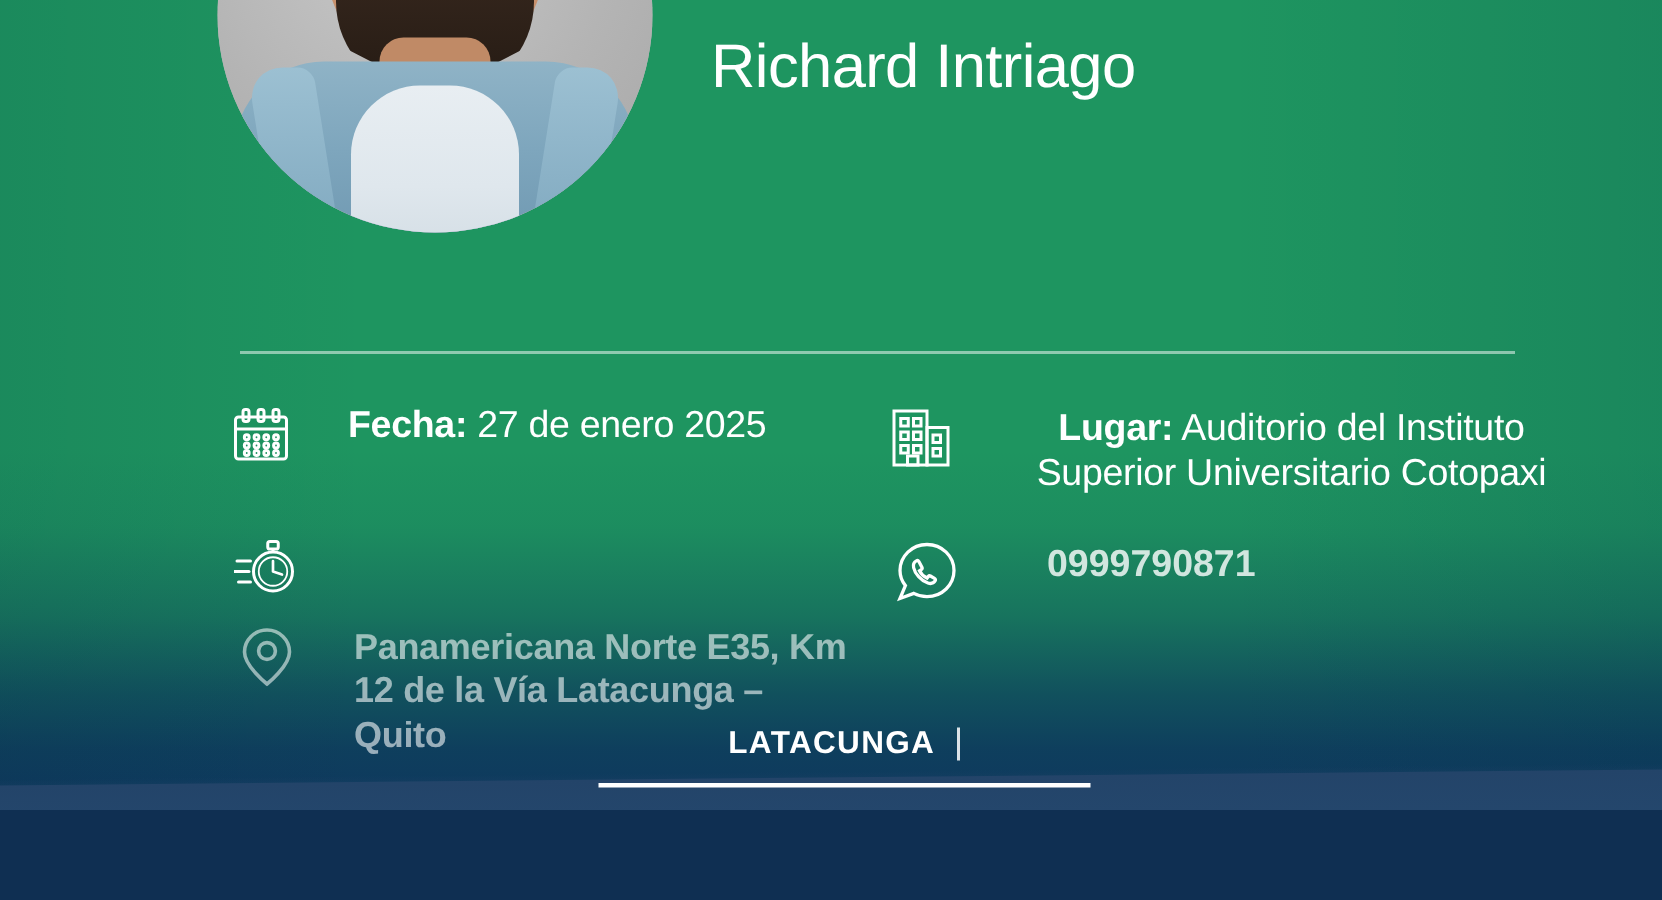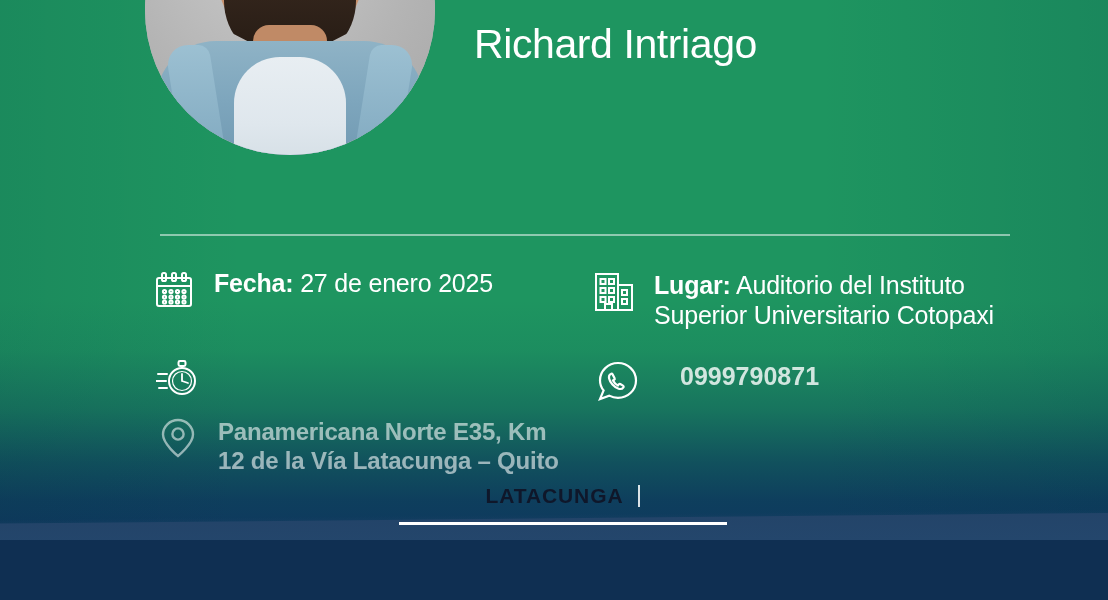--- a/index.html
+++ b/index.html
@@ -165,41 +165,41 @@
     left:150px; top:266px;
     width:900px;
   }
   .col{ position:absolute; top:0; }
   .col-left { left:0;   width:420px; }
   .col-right{ left:440px; width:460px; }
 
   .row{
     display:flex;
     align-items:flex-start;
-    gap:16px;
+    gap:34px;
   }
   .ico{
     flex:0 0 auto;
     width:48px; height:48px;
     display:flex; align-items:center; justify-content:center;
   }
   .ico svg{ display:block; }
   .txt{
     color:#ffffff;
     font-size:25px;
     line-height:1.18;
     letter-spacing:-0.2px;
     padding-top:3px;
   }
   .txt b{ font-weight:700; }
 
   #row-fecha { position:absolute; left:0; top:0;  }
   #row-hora  { position:absolute; left:4px; top:88px; }
   #row-dir   { position:absolute; left:4px; top:148px; }
-  #row-lugar { position:absolute; left:0; top:2px;  }
+  #row-lugar { position:absolute; left:0; top:2px;text-align:center;  }
   #row-info  { position:absolute; left:4px; top:92px; }
 
   #row-dir .txt{
     color:rgba(255,255,255,0.58);
     font-weight:700;
     font-size:24px;
     line-height:1.22;
   }
   #row-dir .ico svg{ opacity:.55; }
   #row-hora .txt{ color:rgba(255,255,255,0.93); }
@@ -216,21 +216,21 @@
     margin-left:22px;
     color:rgba(255,255,255,0.80);
     font-weight:700;
   }
 
   
   .caption{
     position:absolute;
     left:0; right:0; top:484px;
     text-align:center;
-    color:#0f172a;
+    color:#ffffff;
     padding-left:18px;
   }
   .cap-line{
     font-size:21px;
     font-weight:700;
     letter-spacing:0.9px;
     display:inline-flex;
     align-items:center;
     gap:15px;
   }

